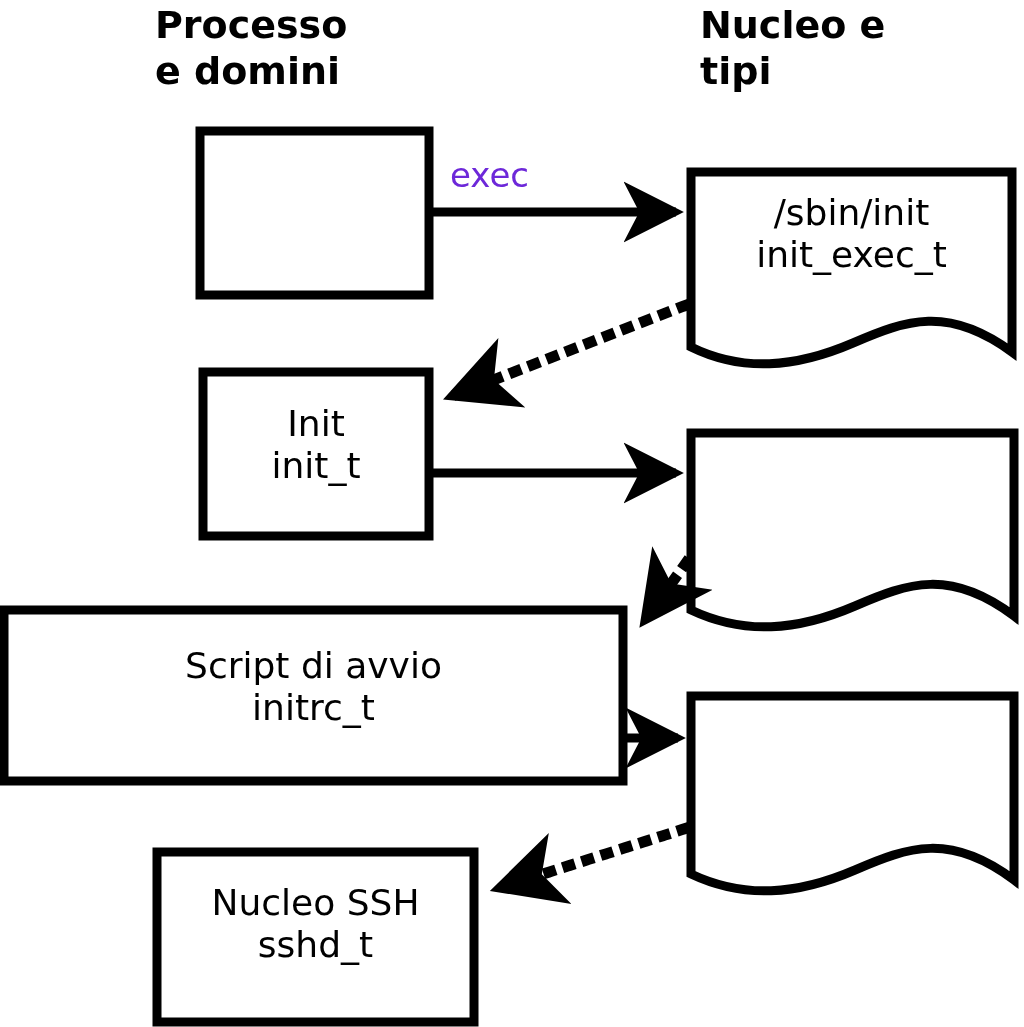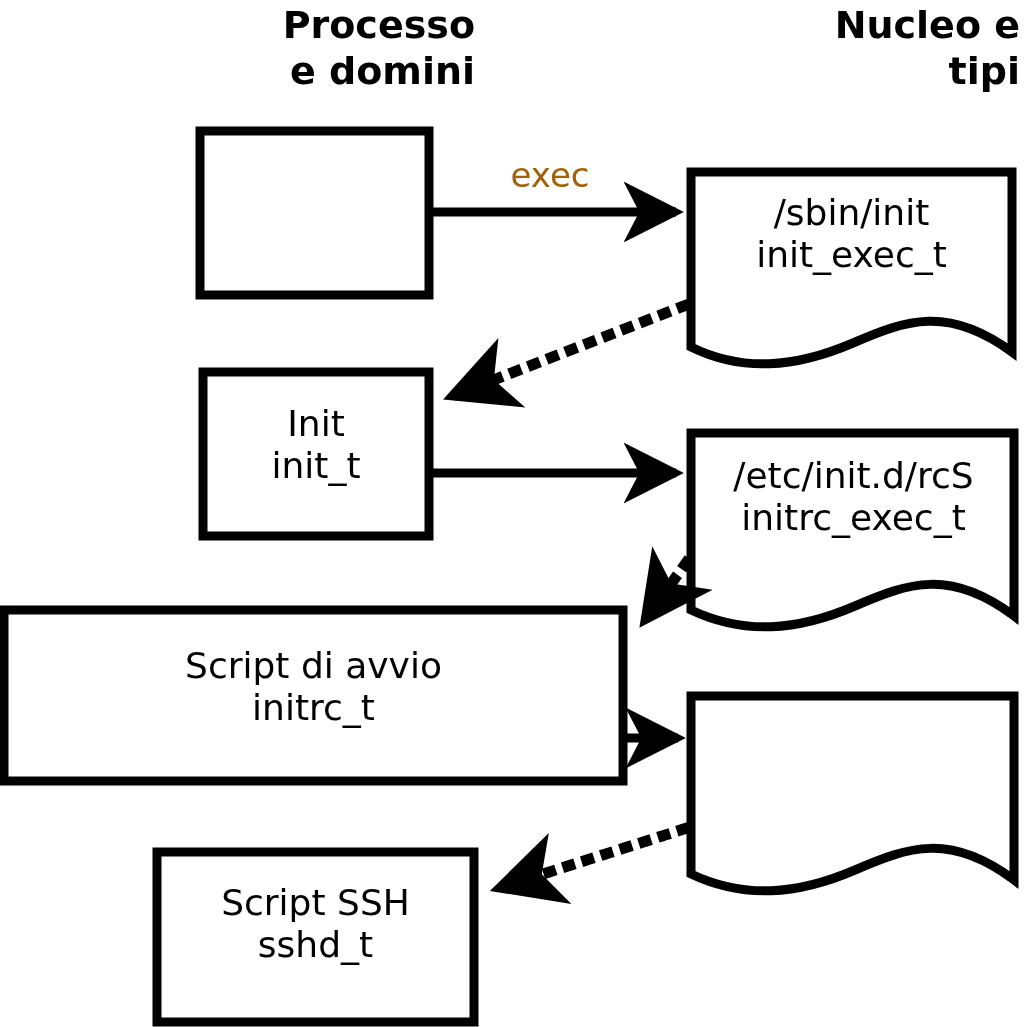--- a/index.html
+++ b/index.html
@@ -23,40 +23,39 @@
     top: 0;
     width: 1024px;
     height: 1027px;
   }
   .col-header {
     position: absolute;
     font-weight: bold;
     font-size: 38px;
     line-height: 1.22;
     color: #000000;
-    text-align: right;
+    text-align: left;
     white-space: pre-line;
   }
   #header-left  { left: 155px; top: 2px;  width: 320px; }
   #header-right { left: 700px; top: 2px;  width: 320px; }
 
   .node-label {
     position: absolute;
     font-size: 36px;
     line-height: 1.18;
     color: #000000;
     text-align: center;
     white-space: pre-line;
     pointer-events: none;
   }
   .edge-label {
     position: absolute;
     font-size: 34px;
-    color: #a16207;
-    text-align: center;
+    color: #6d28d9;
     white-space: nowrap;
   }
 </style>
 </head>
 <body>
 
 <div id="diagram-root">
 
   <svg id="diagram-svg" viewBox="0 0 1024 1027" xmlns="http://www.w3.org/2000/svg">
     <defs>
@@ -107,25 +106,23 @@
   <div class="col-header" id="header-right">Nucleo e
 tipi</div>
 
 
   <div class="node-label" style="left:203px; top:403px; width:226px;">Init
 init_t</div>
 
   <div class="node-label" style="left:4px; top:645px; width:619px;">Script di avvio
 initrc_t</div>
 
-  <div class="node-label" style="left:157px; top:882px; width:317px;">Script SSH
+  <div class="node-label" style="left:157px; top:882px; width:317px;">Nucleo SSH
 sshd_t</div>
 
   <div class="node-label" style="left:691px; top:192px; width:321px;">/sbin/init
 init_exec_t</div>
 
-  <div class="node-label" style="left:691px; top:455px; width:325px;">/etc/init.d/rcS
-initrc_exec_t</div>
 
 
   <div class="edge-label" style="left:450px; top:155px; width:200px;">exec</div>
 
 </div>
 
 </body></html>

